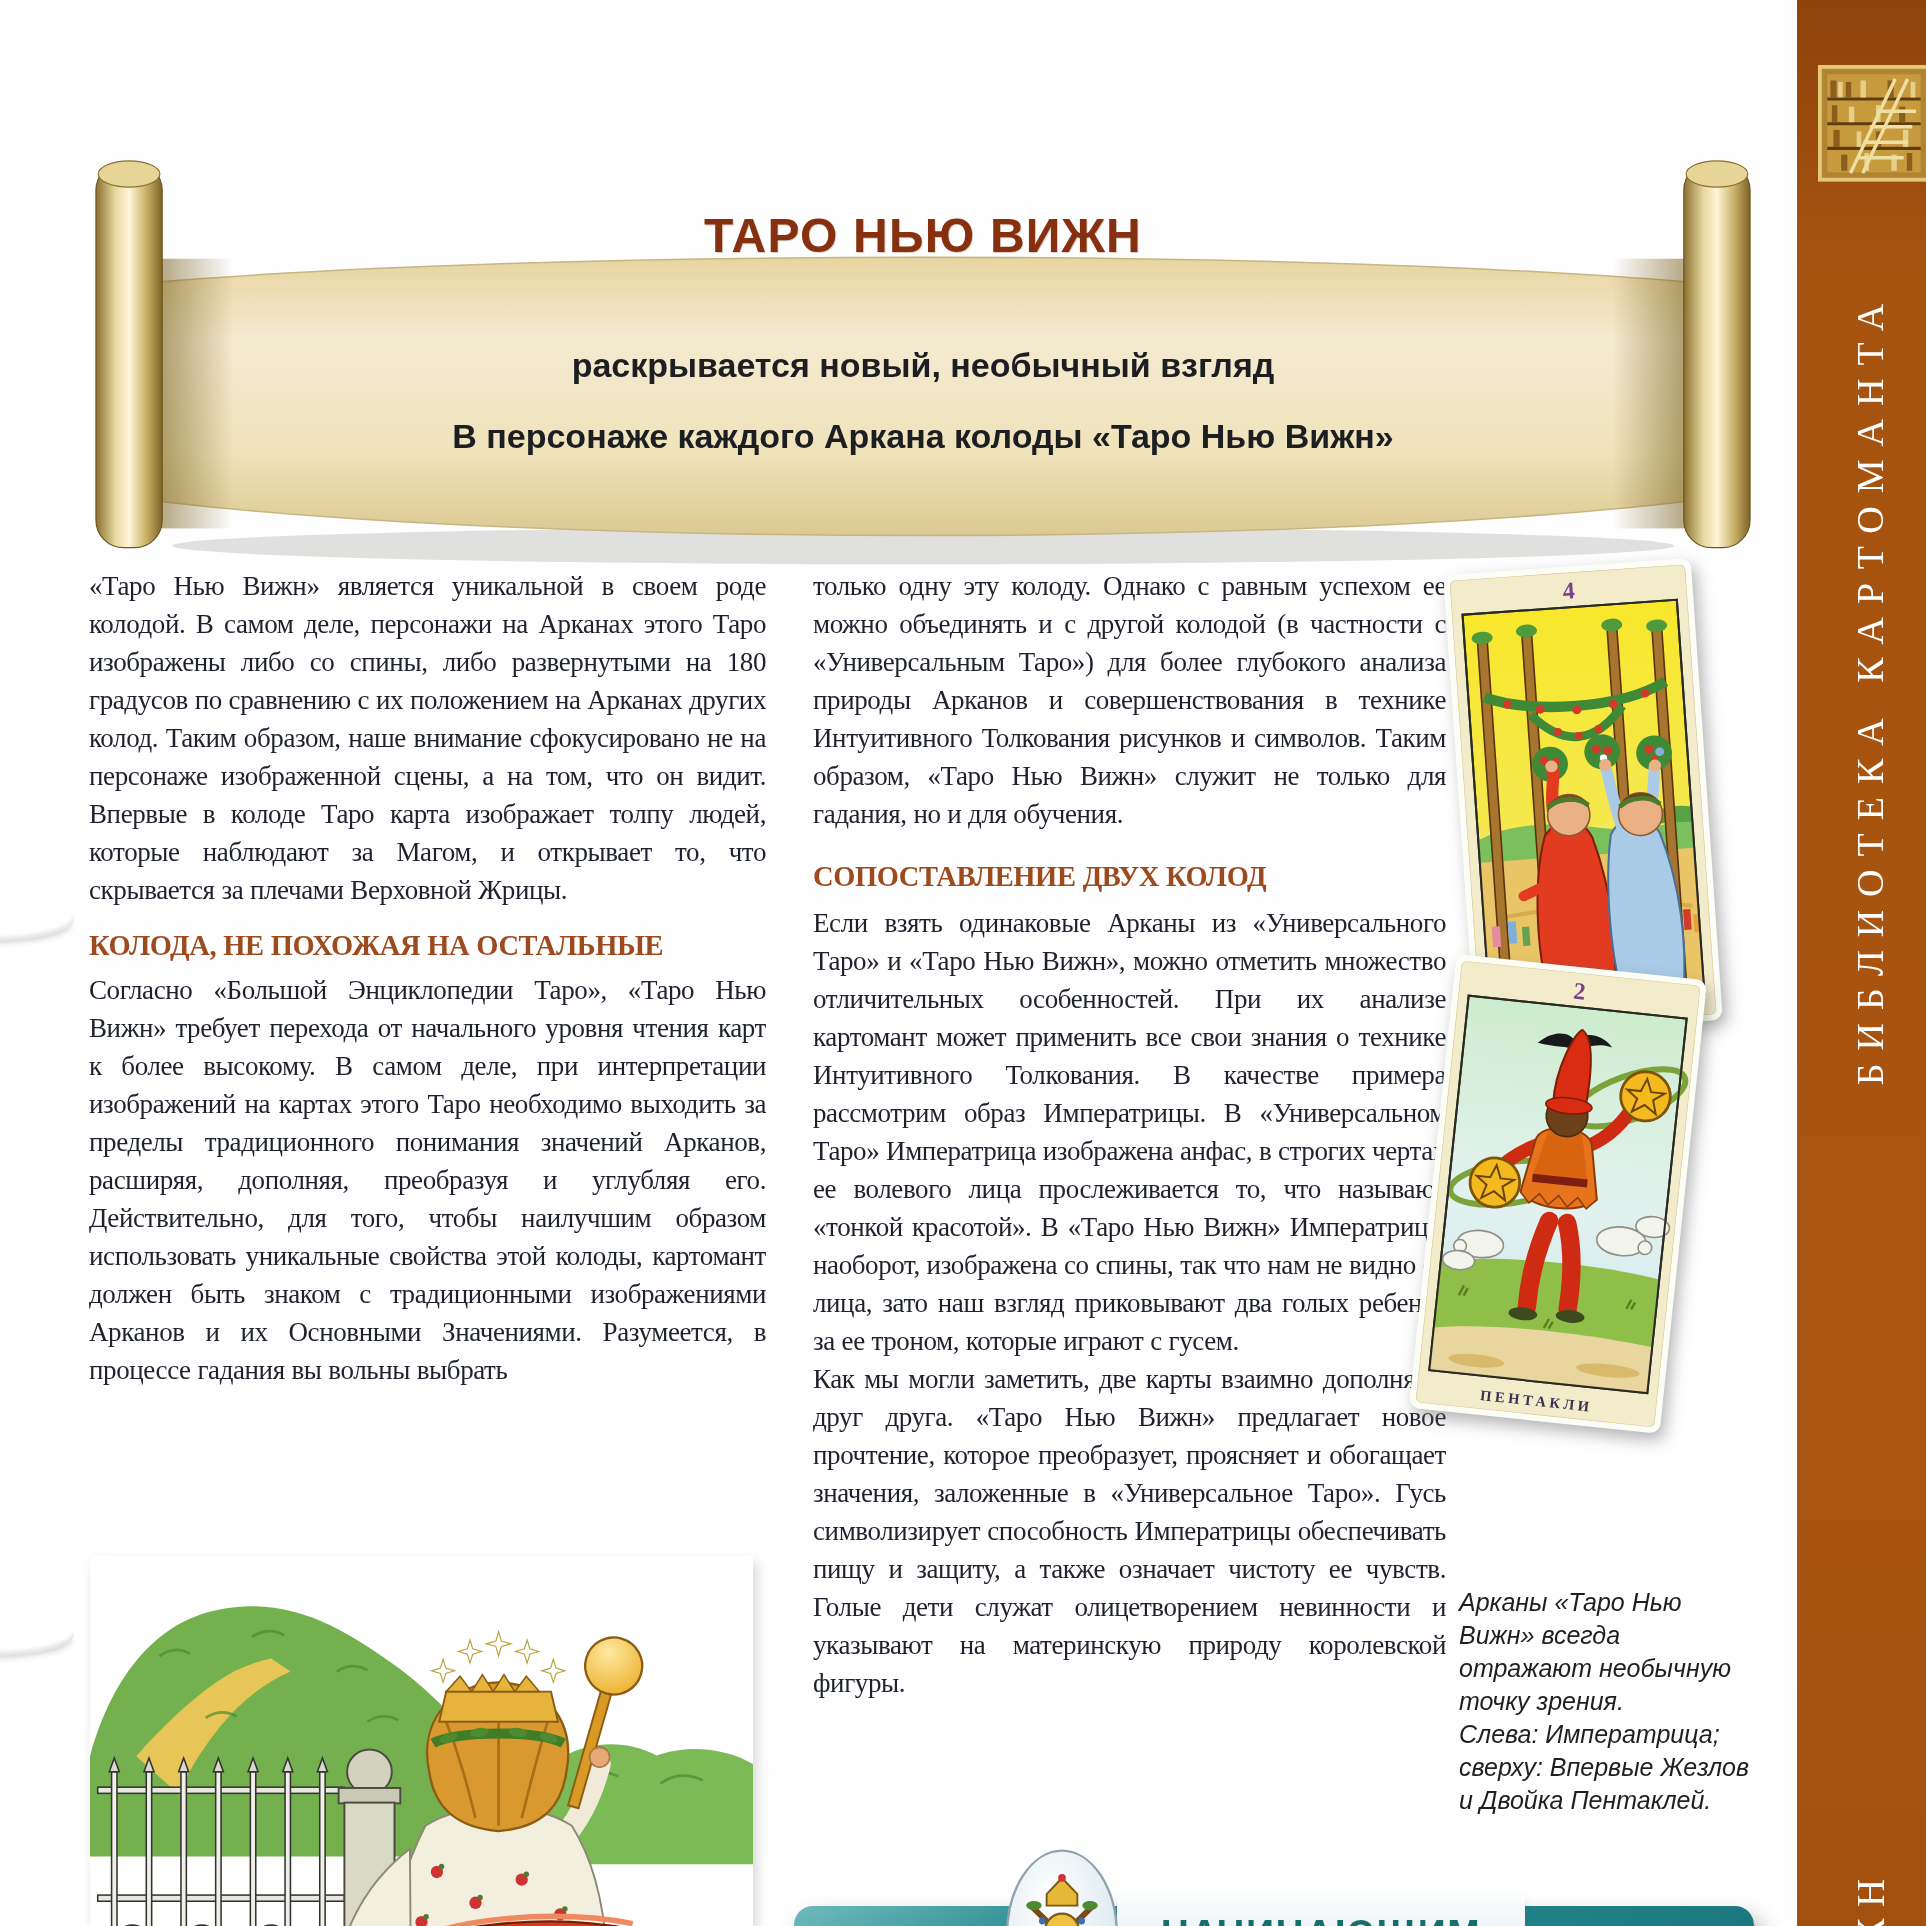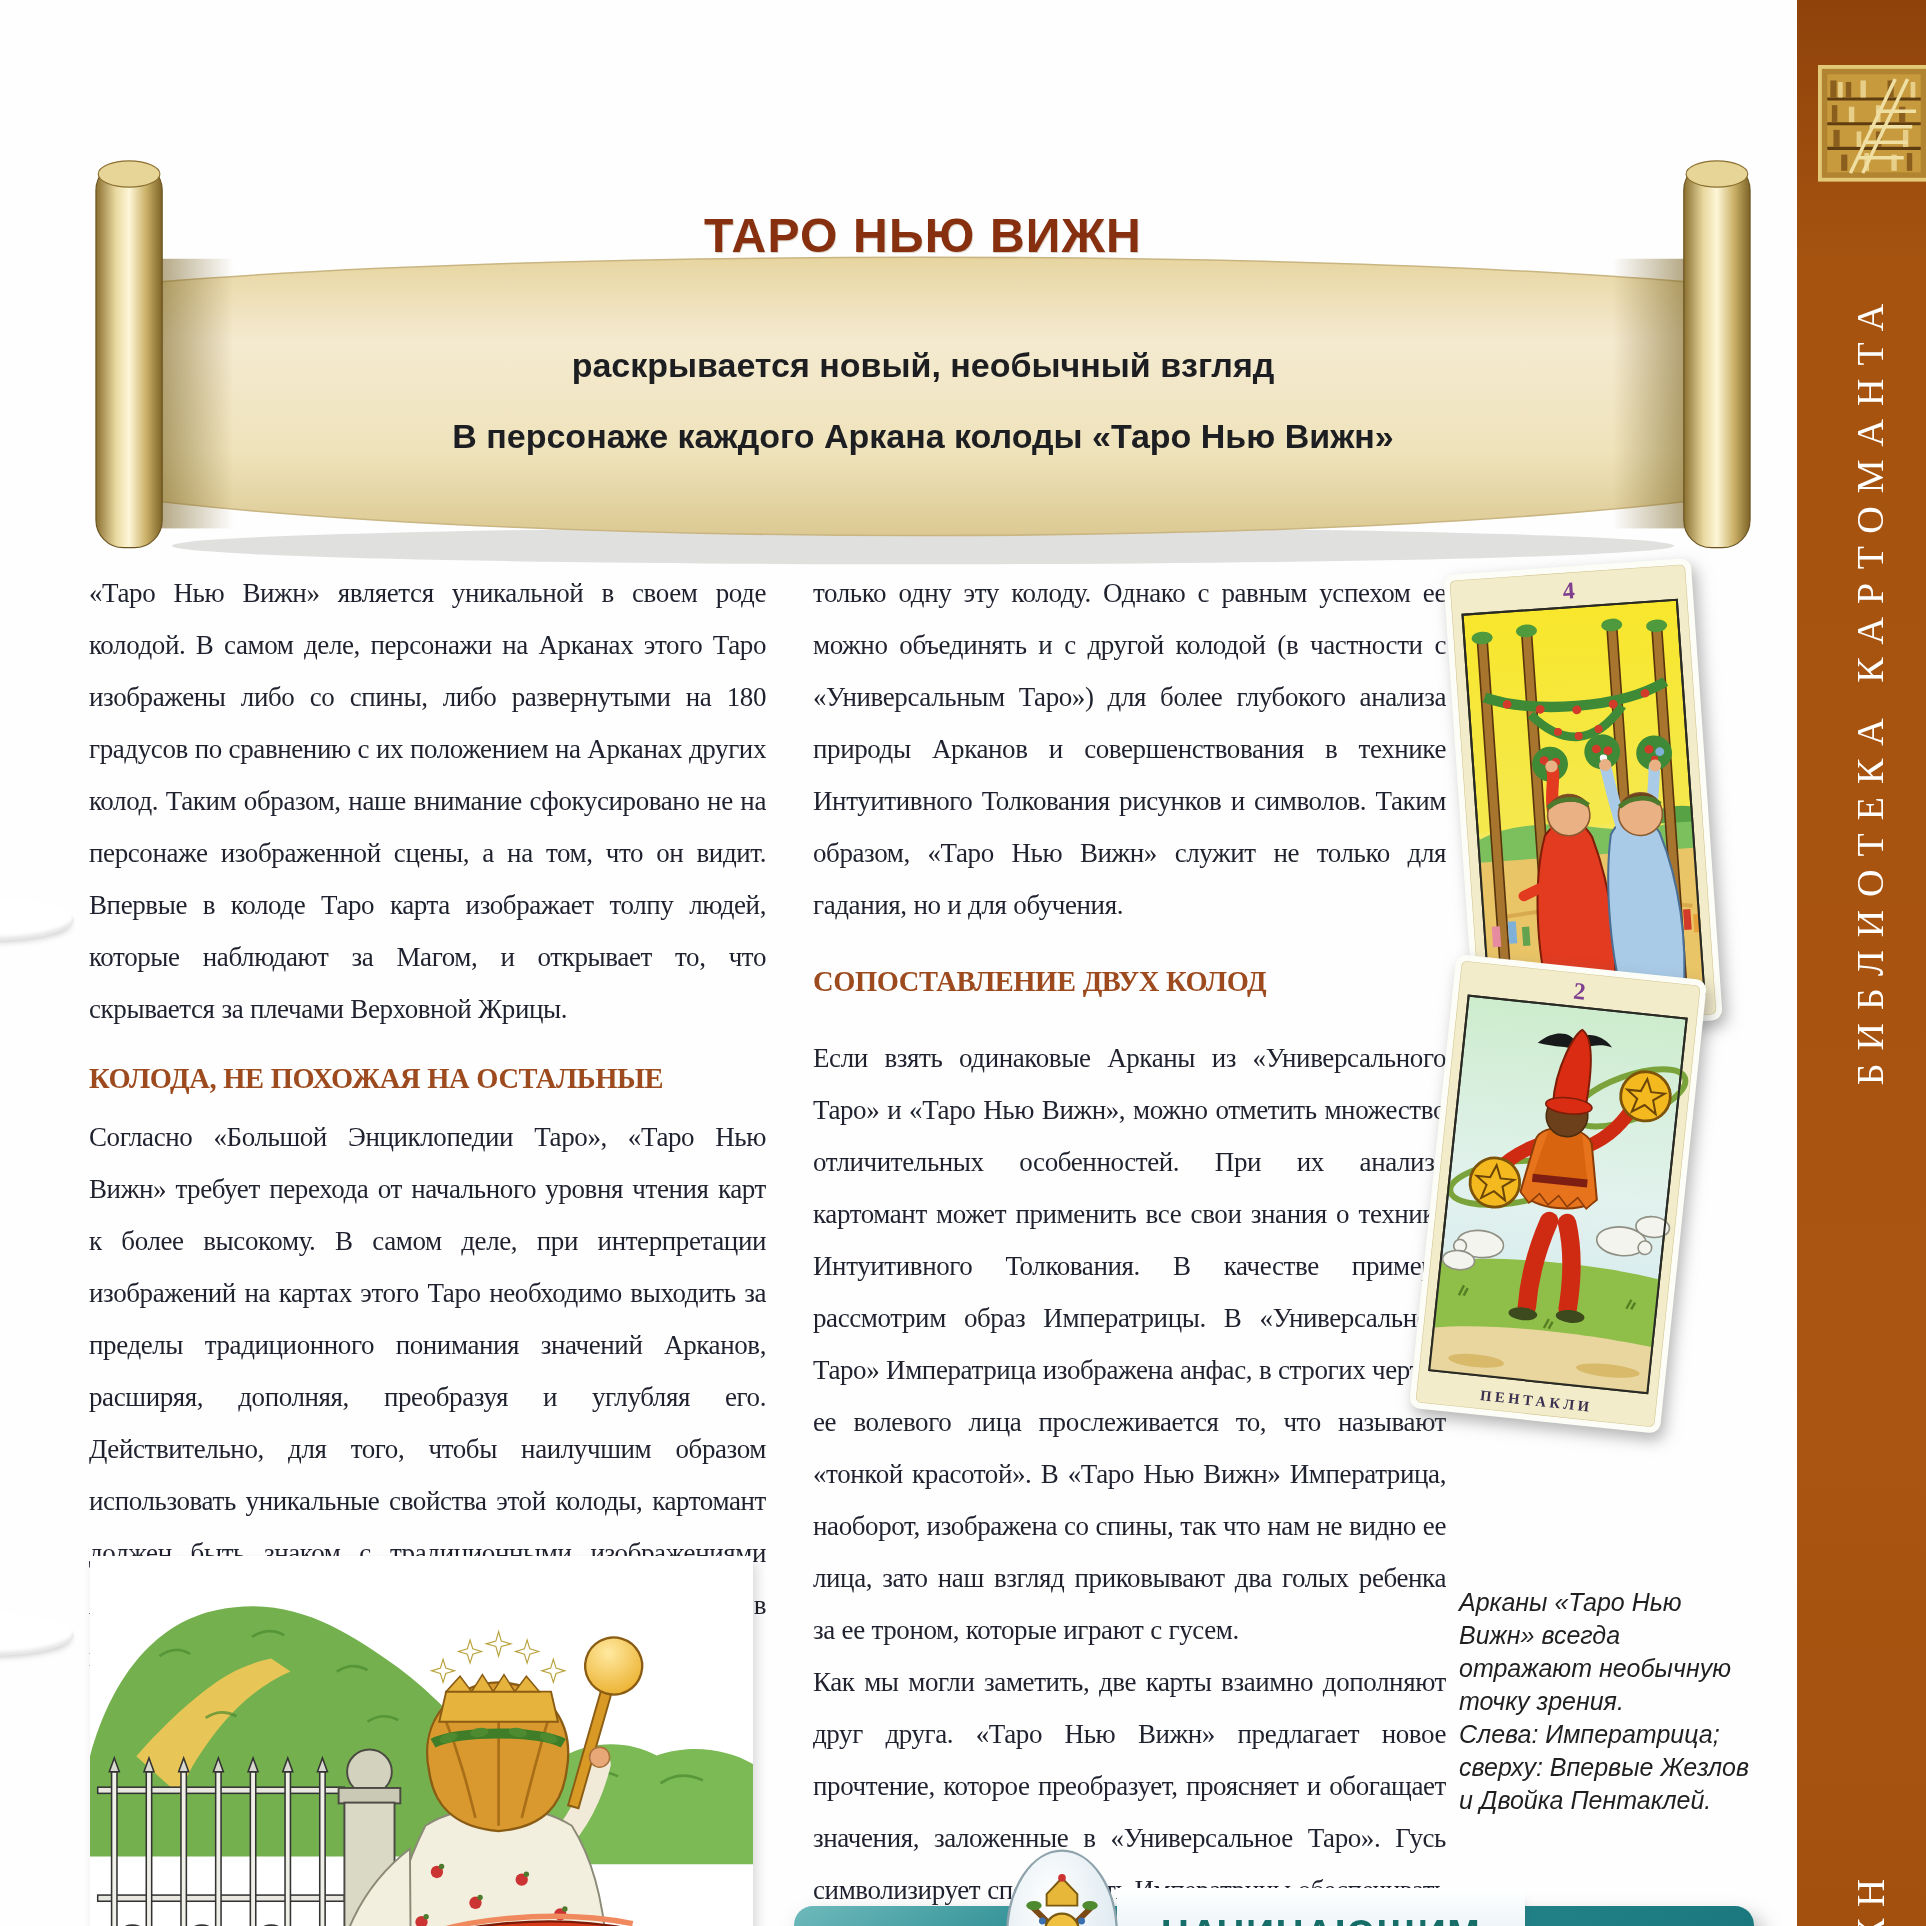--- a/index.html
+++ b/index.html
@@ -10,28 +10,28 @@
   #banner{position:absolute;left:89px;top:116px;width:1668px;height:455px;}
   #banner svg{position:absolute;left:0;top:0;}
   #banner-title{position:absolute;left:0;right:0;top:92px;text-align:center;
     font-family:"Liberation Sans",sans-serif;font-weight:bold;font-size:48px;
     letter-spacing:1.2px;color:#87300f;text-shadow:0.8px 1.2px 0.8px rgba(90,60,20,.25);}
   #banner-subtitle{position:absolute;left:139px;right:139px;top:214px;text-align:center;
     font-family:"Liberation Sans",sans-serif;font-weight:bold;font-size:34px;
     line-height:71px;color:#1d1e22;}
 
   
-  .body-text{font-size:27px;line-height:52px;text-align:justify;color:#1f222e;
+  .body-text{font-size:27px;line-height:38px;text-align:justify;color:#1f222e;
      letter-spacing:-0.4px;word-spacing:0.4px;}
   #col-left{position:absolute;left:89px;top:567px;width:677px;}
   #col-right{position:absolute;left:813px;top:567px;width:633px;}
   .section-heading{font-family:"Liberation Serif",serif;font-weight:bold;font-size:28.5px;
      color:#9c4a1e;letter-spacing:-0.4px;margin:0;}
   #col-left .section-heading{margin-top:18px;margin-bottom:6.2px;}
-  #col-right .section-heading{margin-top:25.4px;margin-bottom:24px;}
+  #col-right .section-heading{margin-top:25.4px;margin-bottom:8px;}
   .body-text p{margin:0;}
 
   
   .tarot-card{position:absolute;background:#fdfdf8;border-radius:10.8px;padding:6.2px;
      box-shadow:4.6px 7px 14.6px rgba(110,110,110,.5);}
   #card-wands{left:1459px;top:566px;width:236px;height:451px;transform:rotate(-4deg);z-index:1;}
   #card-pentacles{left:1432px;top:966px;width:240px;height:444px;transform:rotate(6deg);z-index:2;}
   .tarot-card svg{display:block;width:100%;height:100%;border-radius:5.4px;}
   .card-number{position:absolute;top:10.8px;left:0;right:0;text-align:center;font-weight:bold;
      font-size:24px;color:#7d3f8e;}

